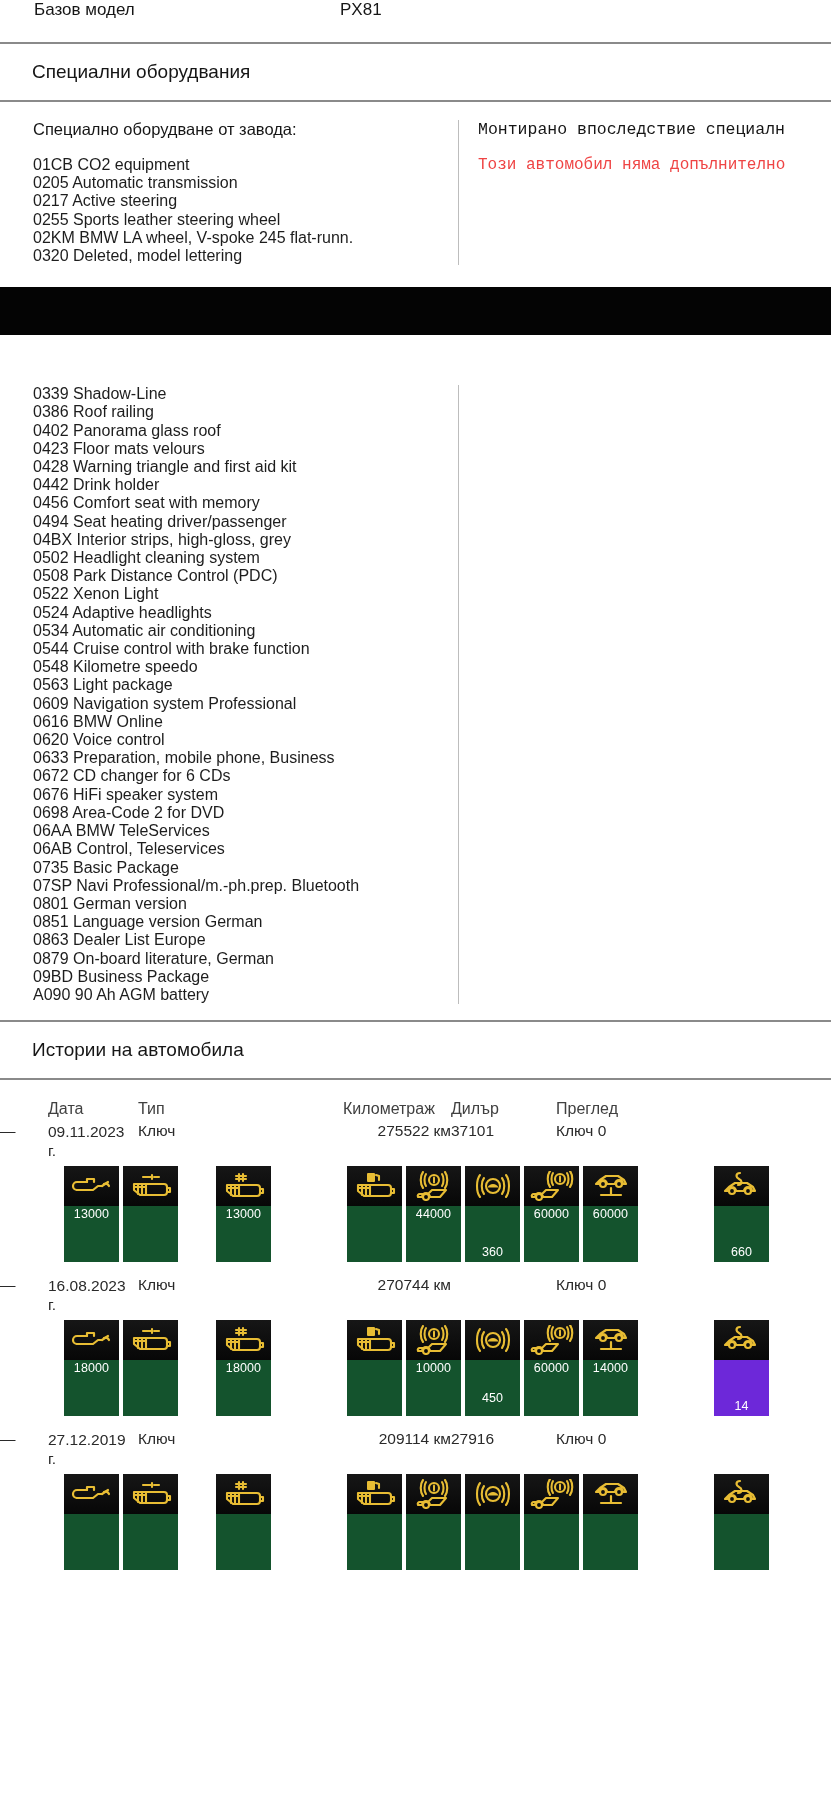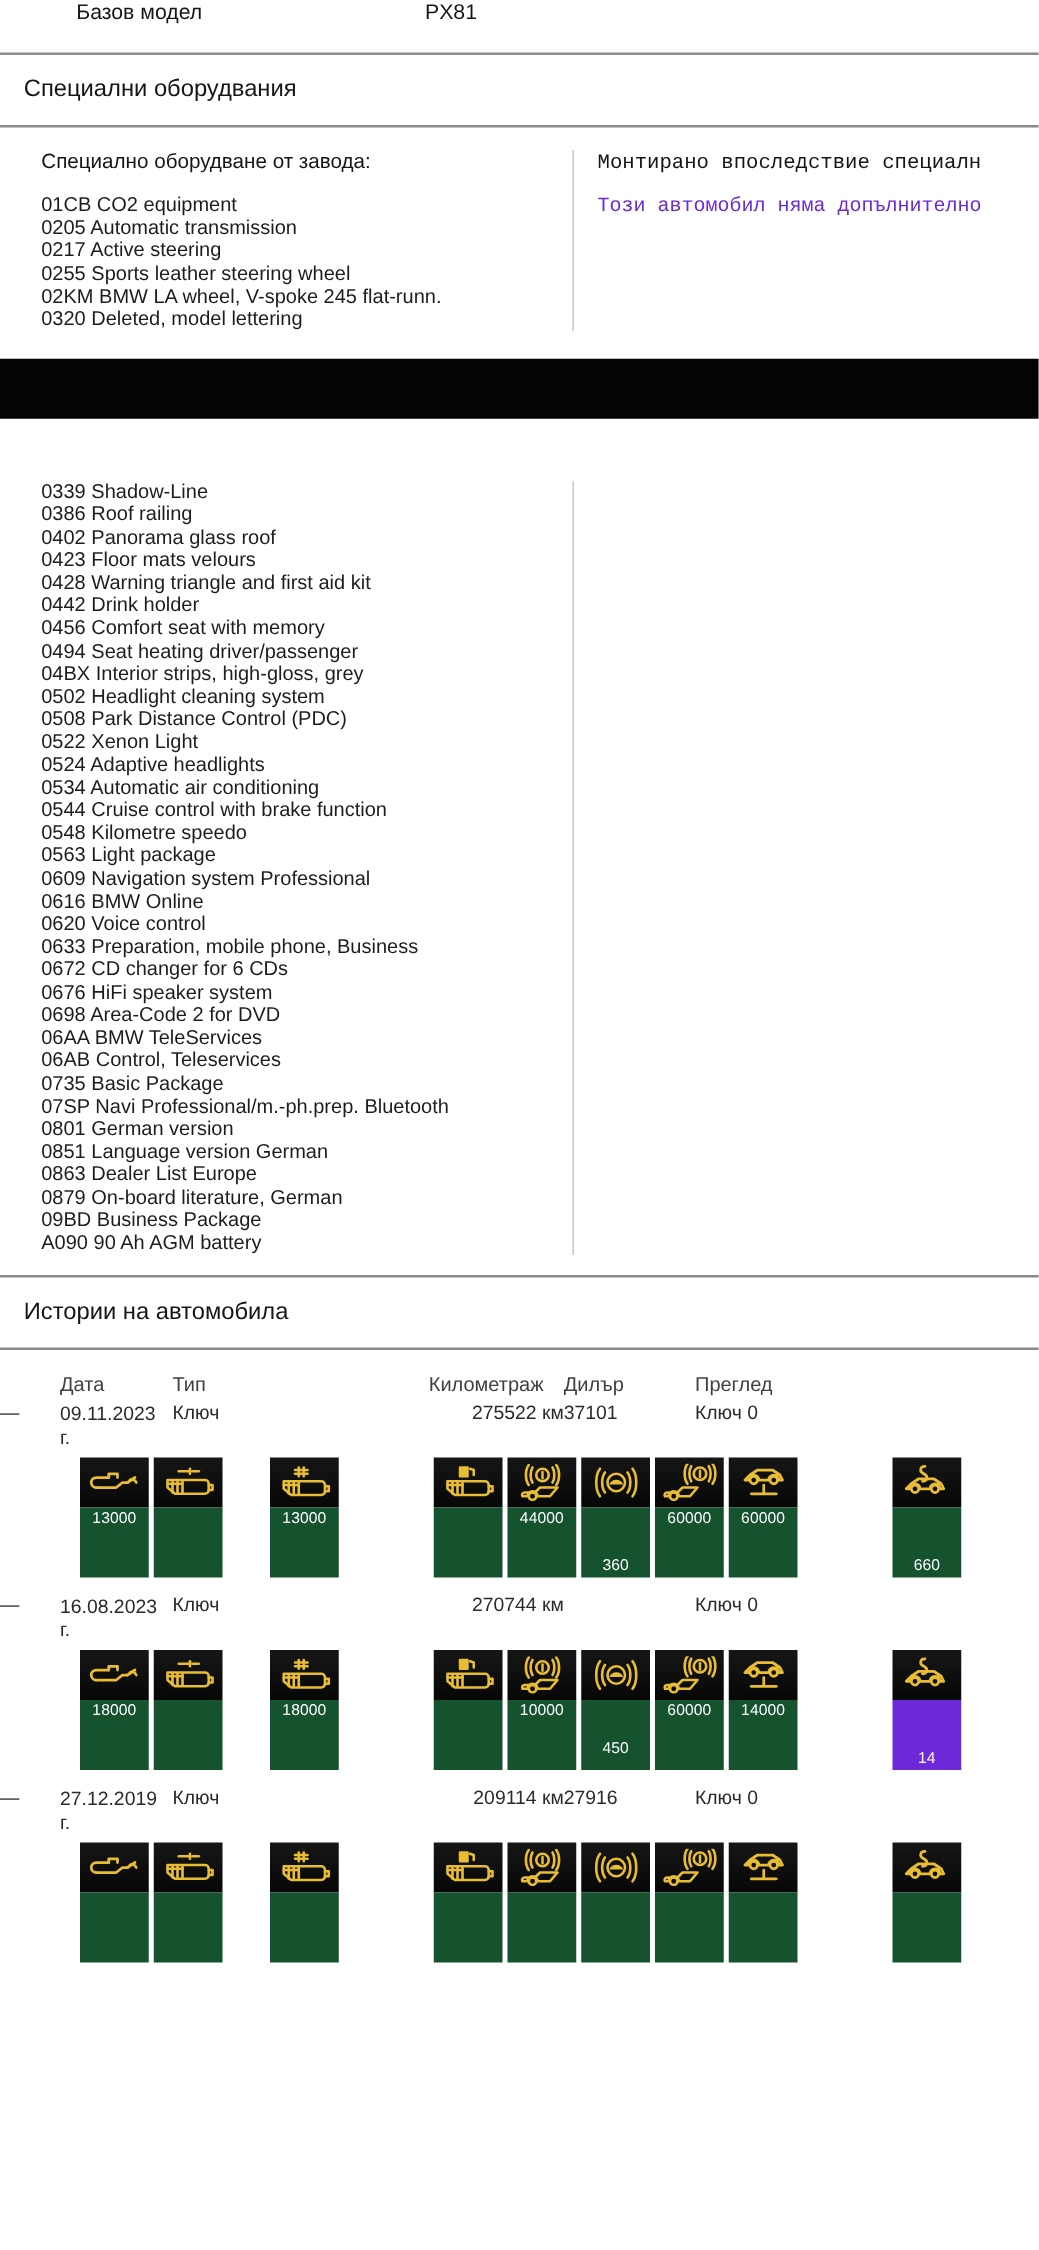--- a/index.html
+++ b/index.html
@@ -17,36 +17,36 @@
 
   
   .spec-row{
     height:42px;
     display:flex;
     align-items:flex-start;
     padding-top:0px;
   }
   .spec-label{
     width:340px;
-    padding-left:61px;
+    padding-left:34px;
     font-size:17px;
     color:#161616;
     box-sizing:border-box;
   }
   .spec-value{
     font-size:17px;
     color:#161616;
   }
 
   
   .section-head{
     height:56px;
     display:flex;
     align-items:center;
-    padding-left:19px;
+    padding-left:32px;
     font-size:19px;
     color:#161616;
     box-sizing:border-box;
   }
 
   
   .equip-wrap{
     display:flex;
     padding-top:18px;
     position:relative;
@@ -75,21 +75,21 @@
     white-space:nowrap;
   }
   .equip-line{
     font-size:16px;
     line-height:18.2px;
     color:#1d1d1d;
     white-space:nowrap;
   }
   .equip-note{
     font-size:16px;
-    color:#6d28d9;
+    color:#ef4444;
     white-space:nowrap;
   }
 
   
   .black-band{
     height:48px;
     background:#040404;
     width:100%;
   }
 

